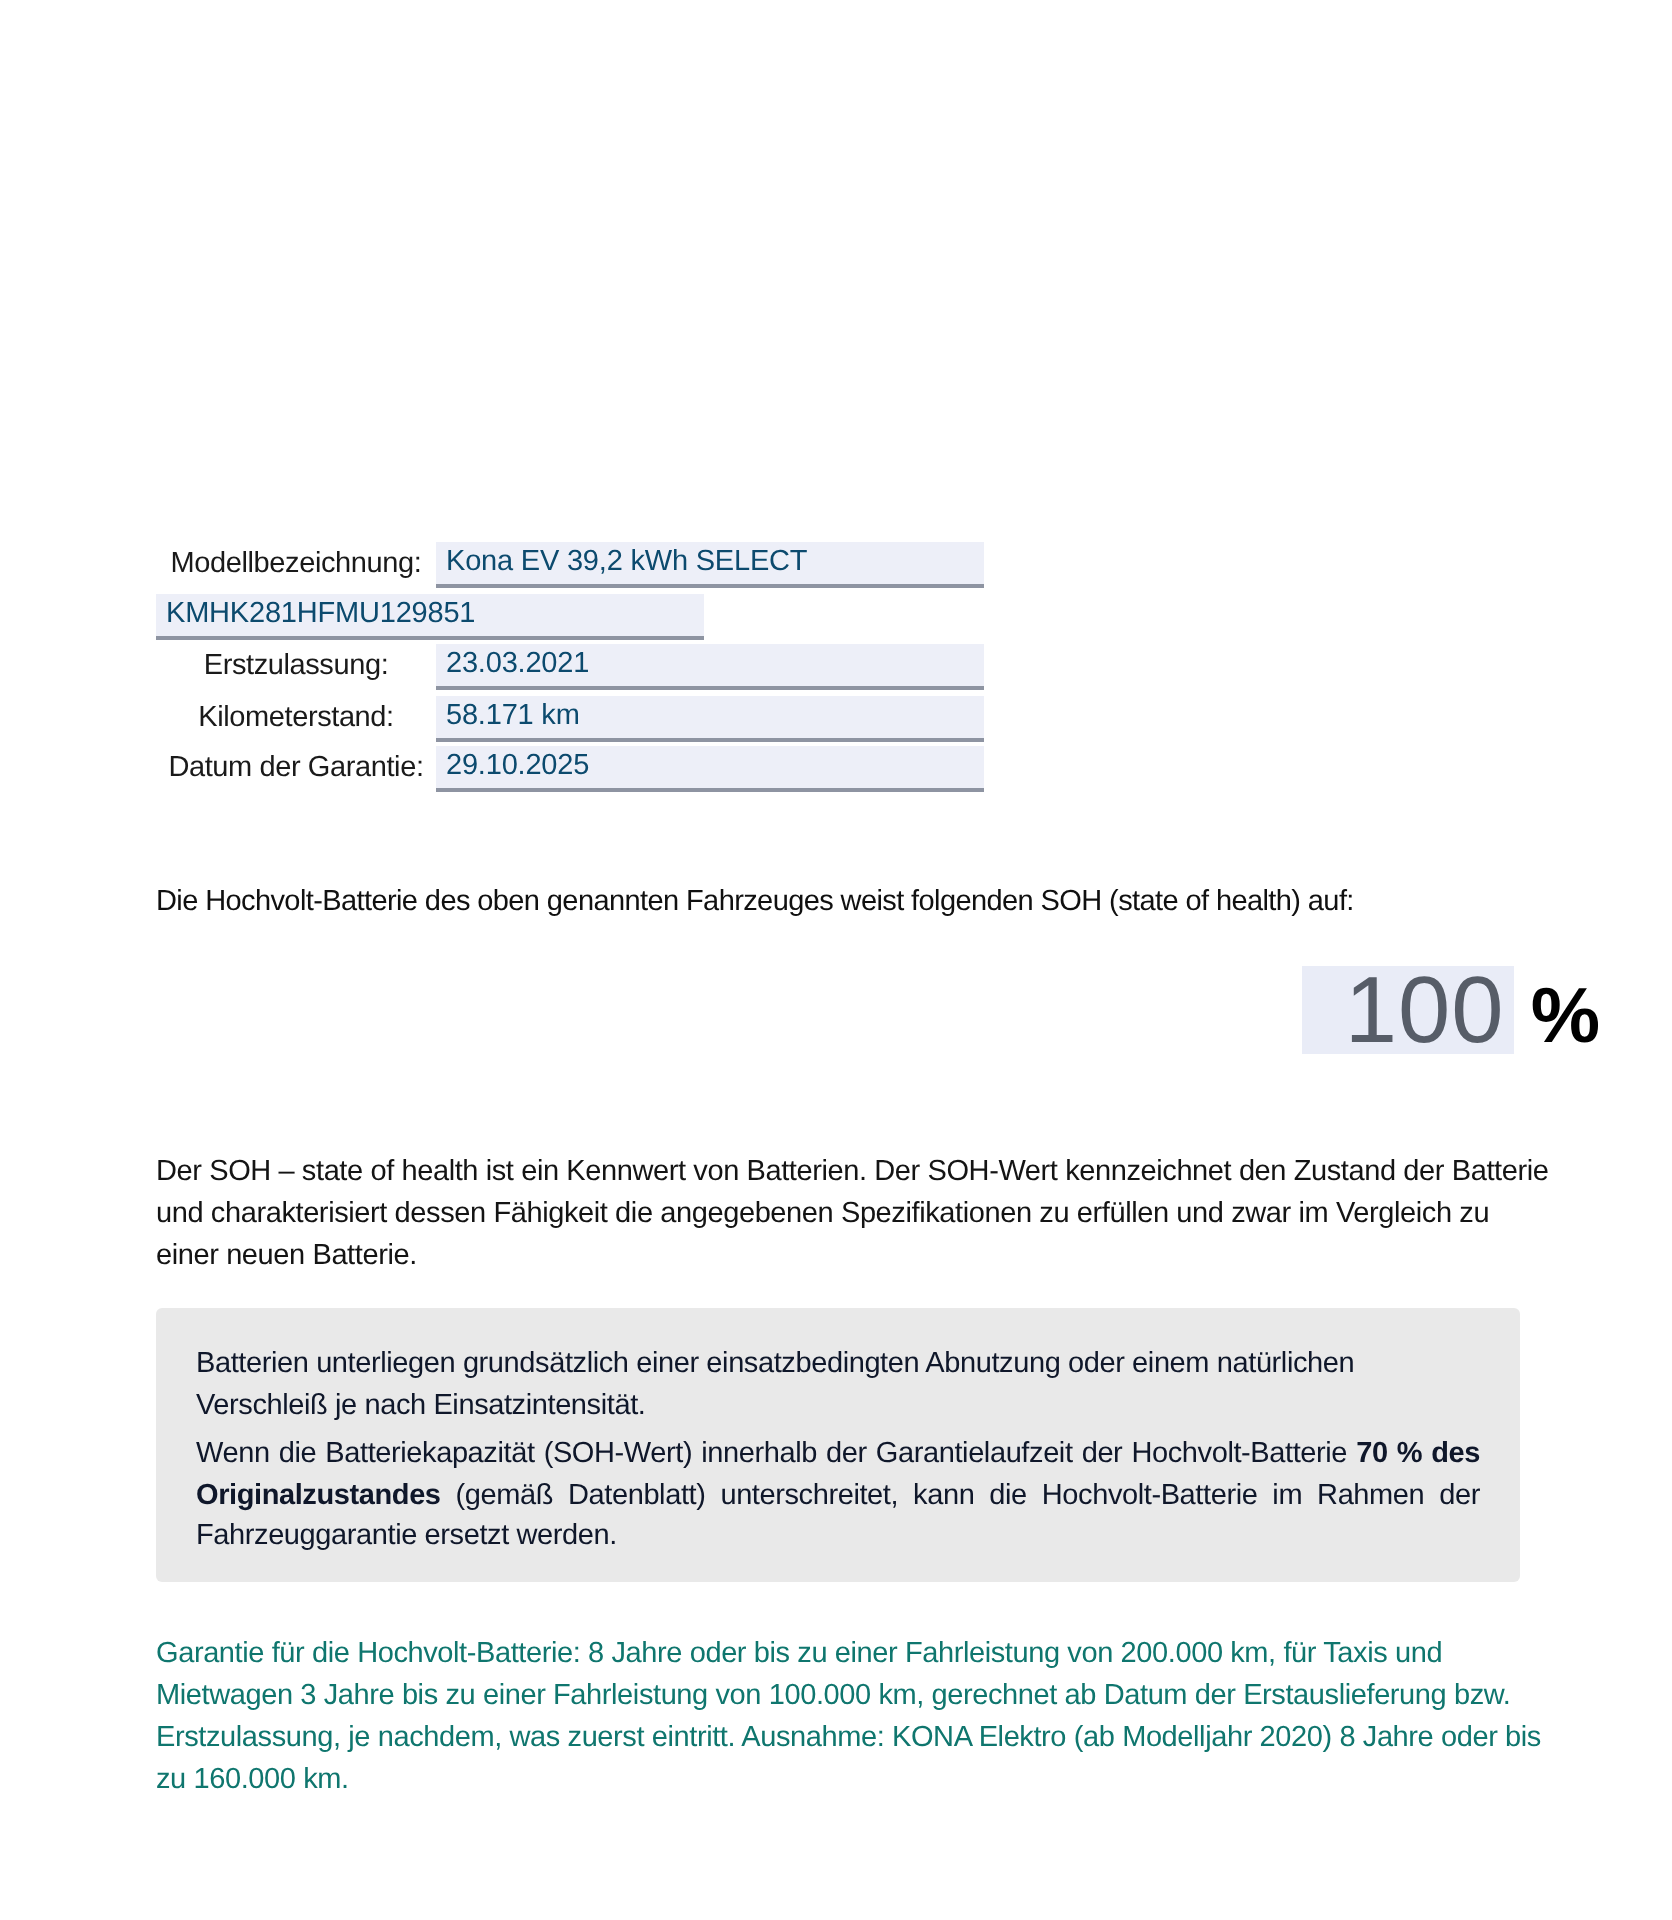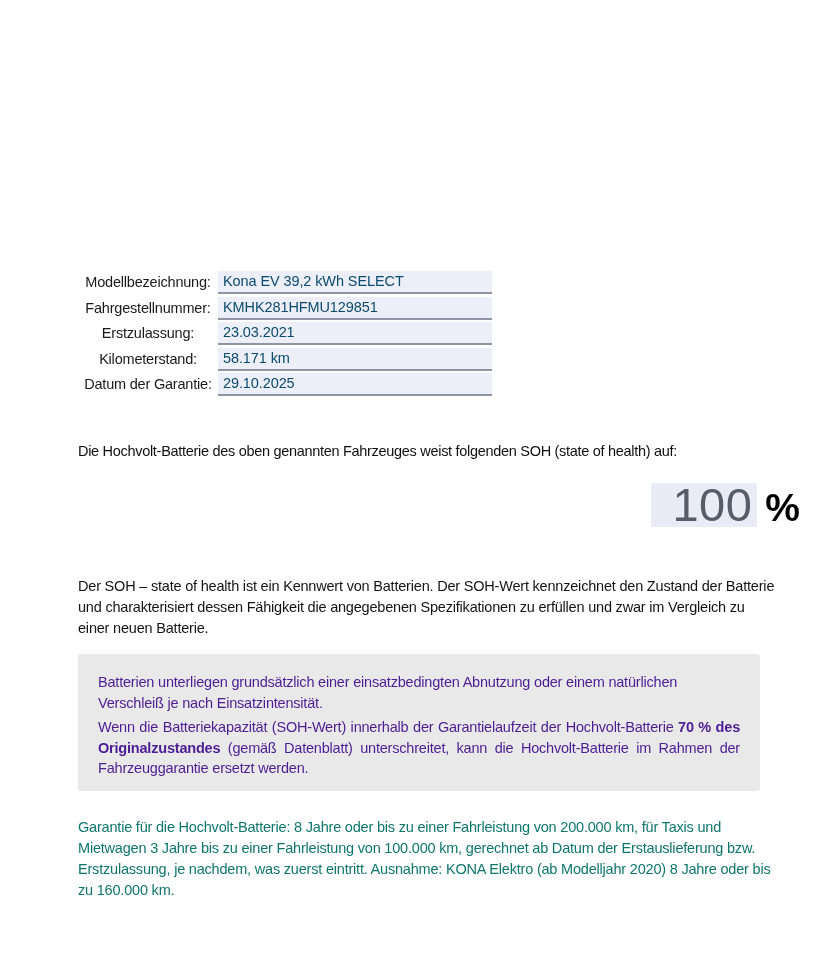--- a/index.html
+++ b/index.html
@@ -64,21 +64,21 @@
   }
 
   
   .info-box {
     position: absolute; top: 654px; left: 78px; width: 682px;
     background: #e9e9e9; border-radius: 3px;
     padding: 18px 20px 12px 20px;
   }
   .info-box p {
     font-size: 14.5px; line-height: 20.5px; letter-spacing: -0.2px;
-    color: #4c1d95;
+    color: #0f172a;
   }
   .box-p1 { margin-bottom: 4px; }
   .box-p2 { text-align: justify; }
   .box-p2 b { font-weight: 700; }
 
   .warranty-note {
     position: absolute; top: 817px; left: 78px; width: 700px;
     font-size: 14.5px; line-height: 21px; letter-spacing: -0.2px;
     color: #0f766e;
   }
@@ -87,21 +87,20 @@
 <body>
 
 <div class="page">
 
   <section class="vehicle-form">
     <div class="form-row">
       <label class="form-label">Modellbezeichnung:</label>
       <input class="form-field" value="Kona EV 39,2 kWh SELECT" style="">
     </div>
     <div class="form-row">
-      <label class="form-label">Fahrgestellnummer:</label>
       <input class="form-field" value="KMHK281HFMU129851" style="">
     </div>
     <div class="form-row">
       <label class="form-label">Erstzulassung:</label>
       <input class="form-field" value="23.03.2021" style="">
     </div>
     <div class="form-row">
       <label class="form-label">Kilometerstand:</label>
       <input class="form-field" value="58.171 km" style="">
     </div>

